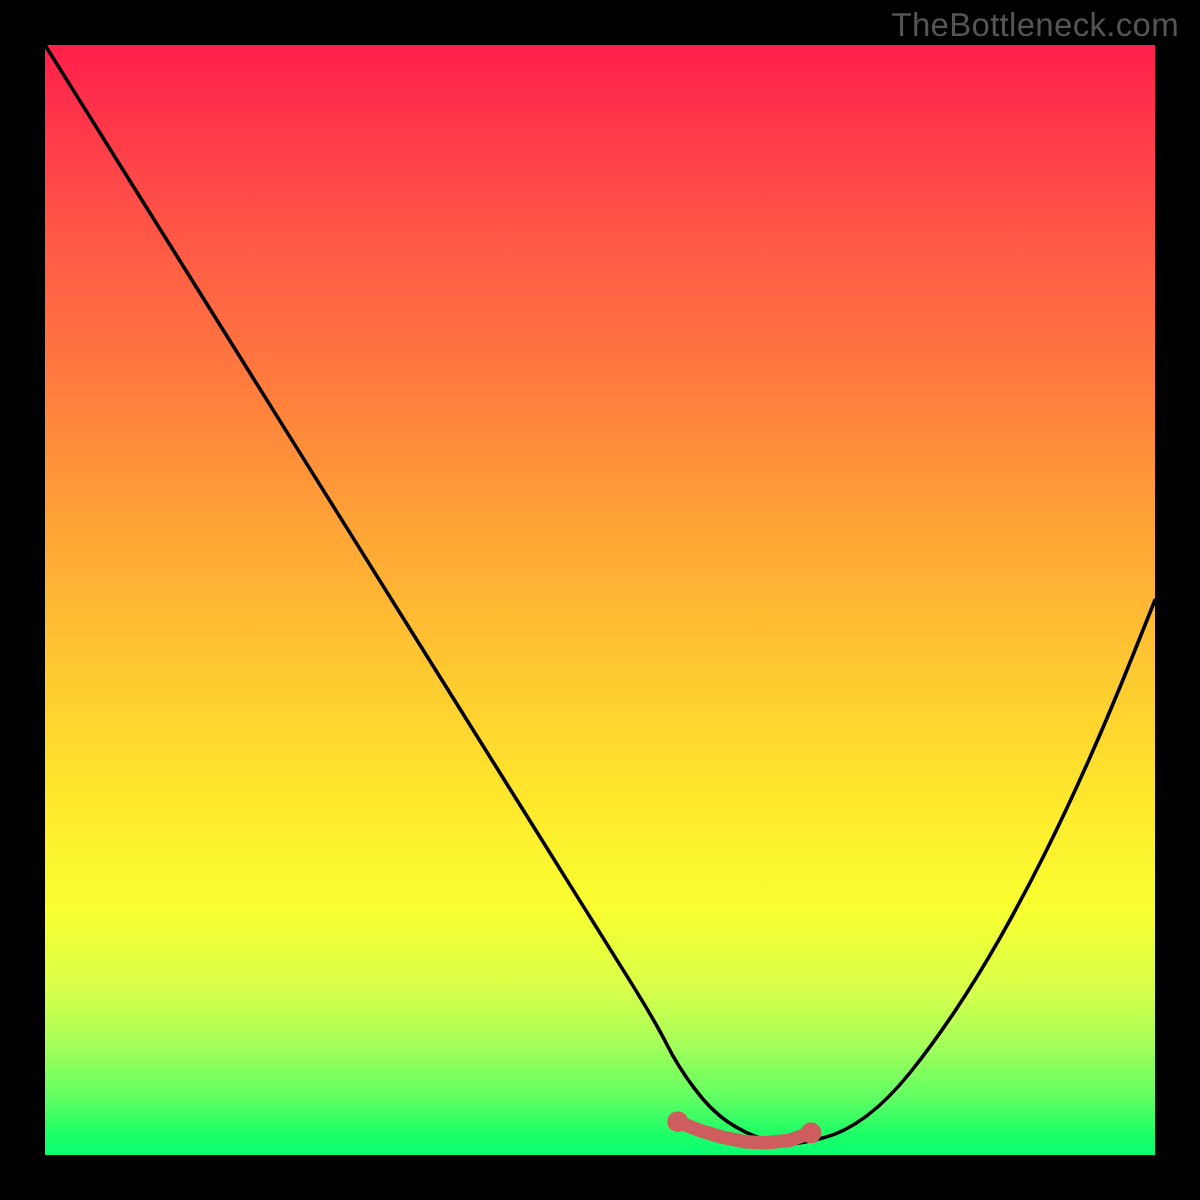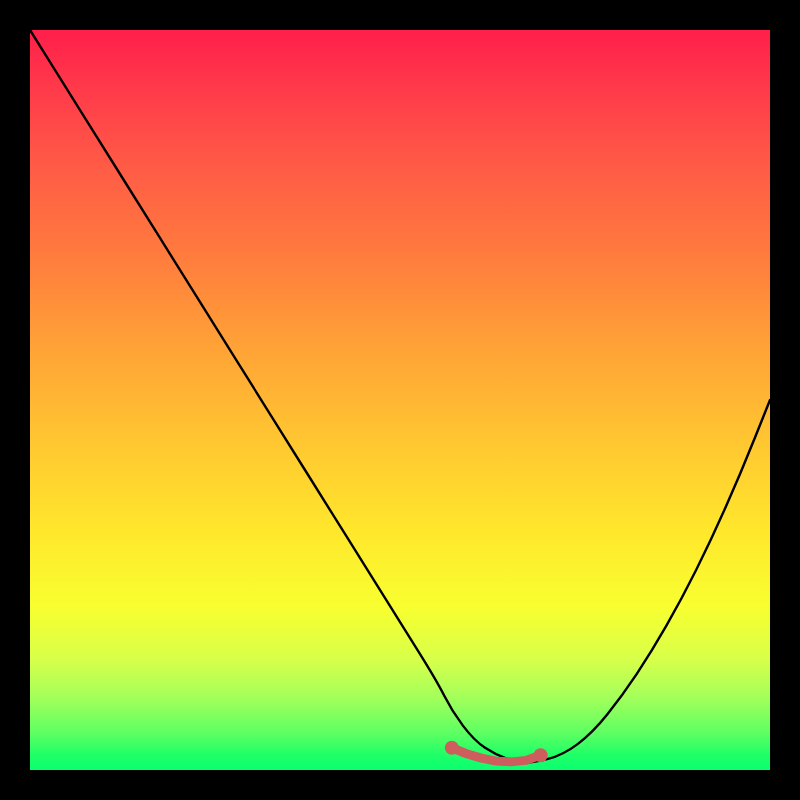--- a/index.html
+++ b/index.html
@@ -58,20 +58,21 @@
     font-weight: 500;
     letter-spacing: 0.2px;
     user-select: none;
   }
 </style>
 </head>
 <body>
 
 <div class="frame">
 
+  <div class="watermark">TheBottleneck.com</div>
 
   <div class="plot-area">
     <svg class="curve" viewBox="0 0 740 740" preserveAspectRatio="none">
       <path id="curve-path" fill="none" stroke="#000000" stroke-width="2.4" stroke-linejoin="round" stroke-linecap="round" d="M 0 0 Q 0 0 18.5 29.599999999999966 Q 37 59.19999999999993 55.5 88.79999999999995 Q 74 118.39999999999998 92.5 148 Q 111 177.60000000000002 129.5 207.2 Q 148 236.79999999999995 166.5 266.4 Q 185 296 203.5 325.6 Q 222 355.2 240.5 384.79999999999995 Q 259 414.4 277.5 444 Q 296 473.6 314.5 503.2 Q 333 532.8 351.5 562.4 Q 370 592 388.5 621.6 Q 407.00000000000006 651.2 414.4 666 Q 421.79999999999995 680.8 432.9 695.5999999999999 Q 444 710.4 455.1 717.8 Q 466.2 725.2 477.3 728.9000000000001 Q 488.40000000000003 732.6 495.80000000000007 732.6 Q 503.20000000000005 732.6 518 728.9000000000001 Q 532.8 725.2 547.5999999999999 714.1 Q 562.4 703 577.2 684.5 Q 592 666 606.8 643.8 Q 621.6 621.6 636.4000000000001 595.7 Q 651.2 569.8 666 540.2 Q 680.8000000000001 510.6 695.6 477.3 Q 710.4 444 725.2 407 T 740 370"></path>
       <path id="marker-path" fill="none" stroke="#ce5d5d" stroke-width="9" stroke-linecap="round" stroke-linejoin="round" d="M 421.79999999999995 717.8 L 436.59999999999997 723.72 L 451.4 728.16 L 466.2 731.12 L 481 731.86 L 495.8 730.38 L 510.59999999999997 725.2"></path>
       <g id="marker-dots">
           <circle cx="421.79999999999995" cy="717.8" r="7" fill="#ce5d5d"></circle>
           <circle cx="510.59999999999997" cy="725.2" r="7" fill="#ce5d5d"></circle>
         </g>
     </svg>

